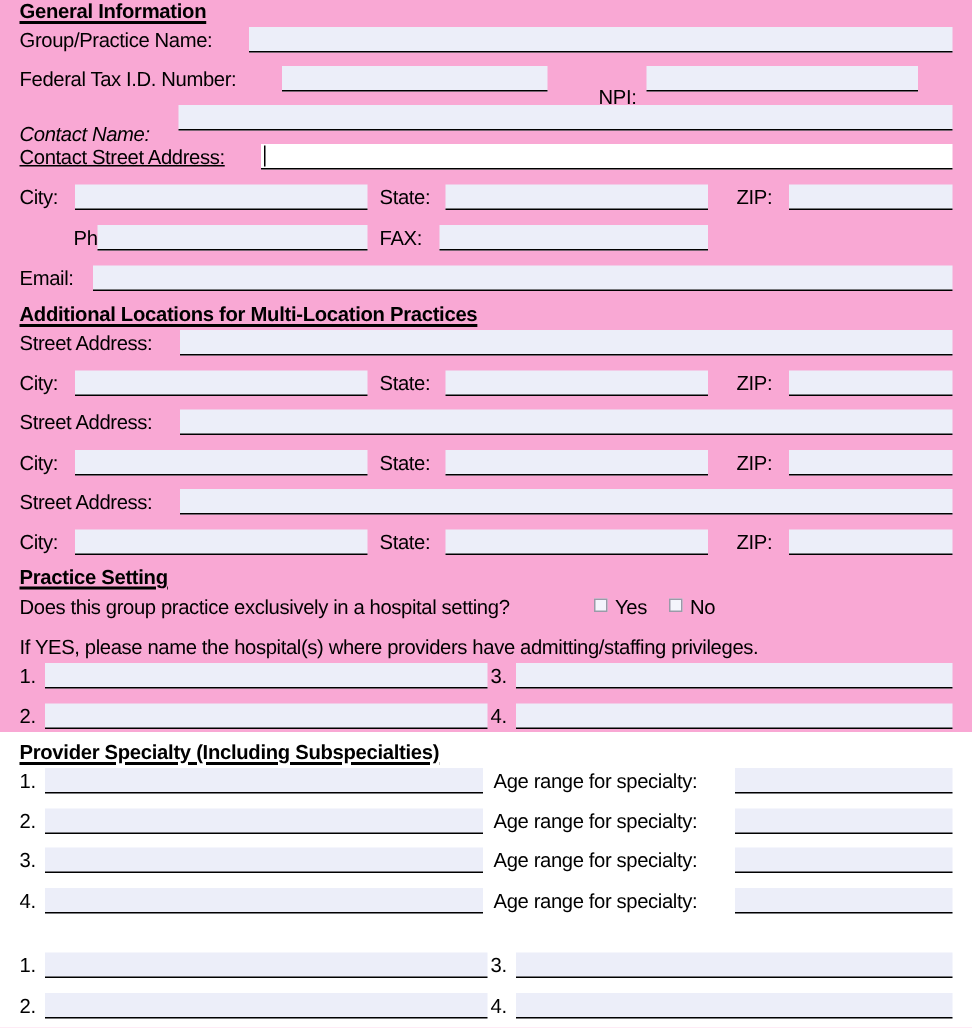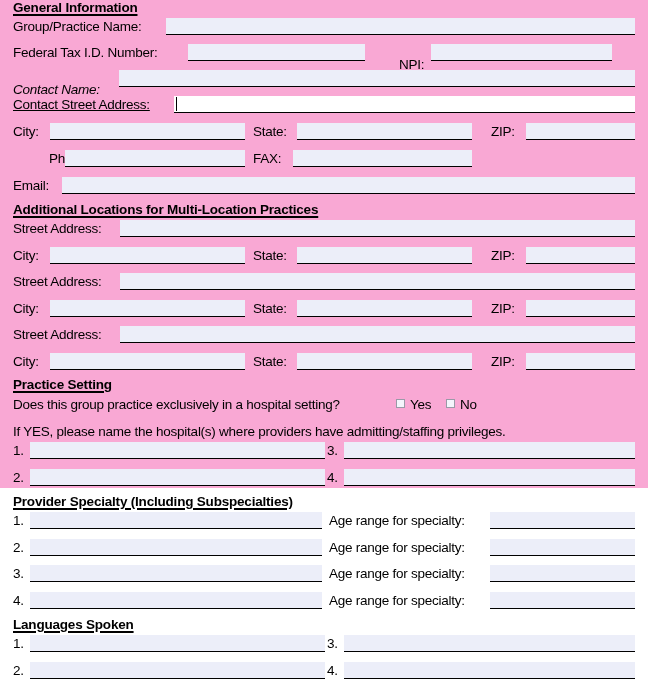--- a/index.html
+++ b/index.html
@@ -191,21 +191,20 @@
   <div class="txt" style="left:13px; top:566px;">3.</div>
   <div class="fld" style="left:30px; top:565px; width:292px;"></div>
   <div class="lbl" style="left:329px; top:566px;">Age range for specialty:</div>
   <div class="fld" style="left:490px; top:565px; width:145px;"></div>
 
   <div class="txt" style="left:13px; top:593px;">4.</div>
   <div class="fld" style="left:30px; top:592px; width:292px;"></div>
   <div class="lbl" style="left:329px; top:593px;">Age range for specialty:</div>
   <div class="fld" style="left:490px; top:592px; width:145px;"></div>
 
-  <div class="section-head" style="left:13px; top:617px;">Languages Spoken</div>
 
   <div class="txt" style="left:13px; top:636px;">1.</div>
   <div class="fld" style="left:30px; top:635px; width:295px;"></div>
   <div class="txt" style="left:327px; top:636px;">3.</div>
   <div class="fld" style="left:344px; top:635px; width:291px;"></div>
 
   <div class="txt" style="left:13px; top:663px;">2.</div>
   <div class="fld" style="left:30px; top:662px; width:295px;"></div>
   <div class="txt" style="left:327px; top:663px;">4.</div>
   <div class="fld" style="left:344px; top:662px; width:291px;"></div>

